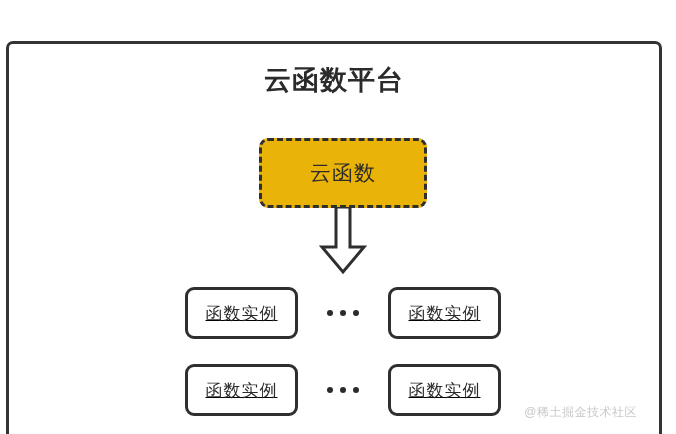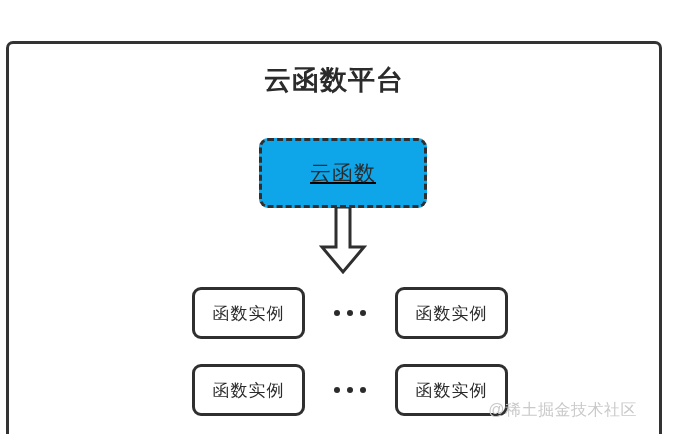--- a/index.html
+++ b/index.html
@@ -46,50 +46,50 @@
   
   #cloud-function-box {
     position: absolute;
     left: 250px;
     top: 94px;
     width: 168px;
     height: 70px;
     box-sizing: border-box;
     border: 3px dashed #2f2f2f;
     border-radius: 9px;
-    background: #0ea5e9;
+    background: #eab308;
     display: flex;
     align-items: center;
     justify-content: center;
-    text-decoration: underline;
   }
   #cloud-function-box .box-label {
     font-size: 21px;
     color: #2b2b2b;
     letter-spacing: 1px;
   }
 
   
   #flow-arrow {
     position: absolute;
     left: 310px;
     top: 163px;
     width: 48px;
     height: 68px;
   }
 
   
   .instance-row {
     position: absolute;
-    left: 16px;
+    left: 9px;
     width: 100%;
     height: 52px;
     display: flex;
     align-items: flex-end;
     justify-content: center;
+    text-decoration: underline;
   }
   #instance-row-1 { top: 243px; }
   #instance-row-2 { top: 320px; }
 
   .instance-box {
     width: 113px;
     height: 52px;
     box-sizing: border-box;
     border: 3px solid #2f2f2f;
     border-radius: 9px;
@@ -117,21 +117,21 @@
     height: 6px;
     border-radius: 50%;
     background: #2b2b2b;
   }
 
   
   #watermark {
     position: absolute;
     right: 22px;
     bottom: 30px;
-    font-size: 16px;
+    font-size: 12px;
     color: #c9c9c9;
     letter-spacing: 0.5px;
     user-select: none;
   }
 </style>
 </head>
 <body>
 
 <div id="platform-container">
 

